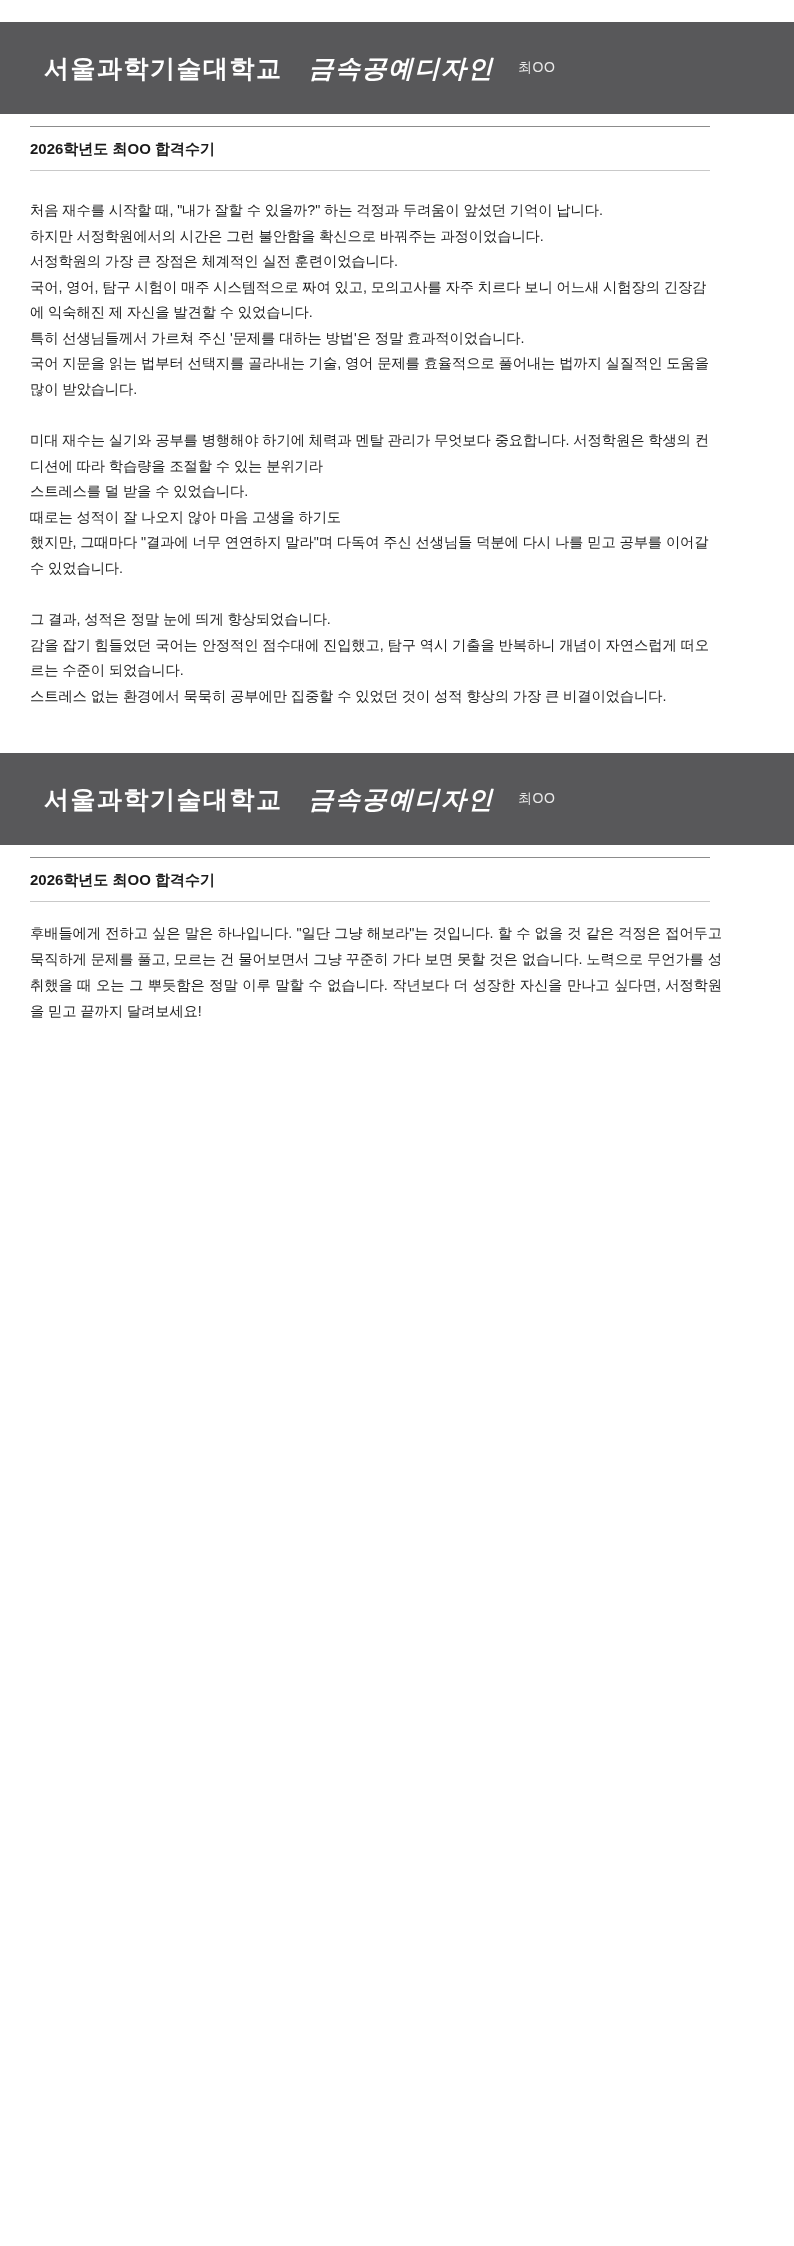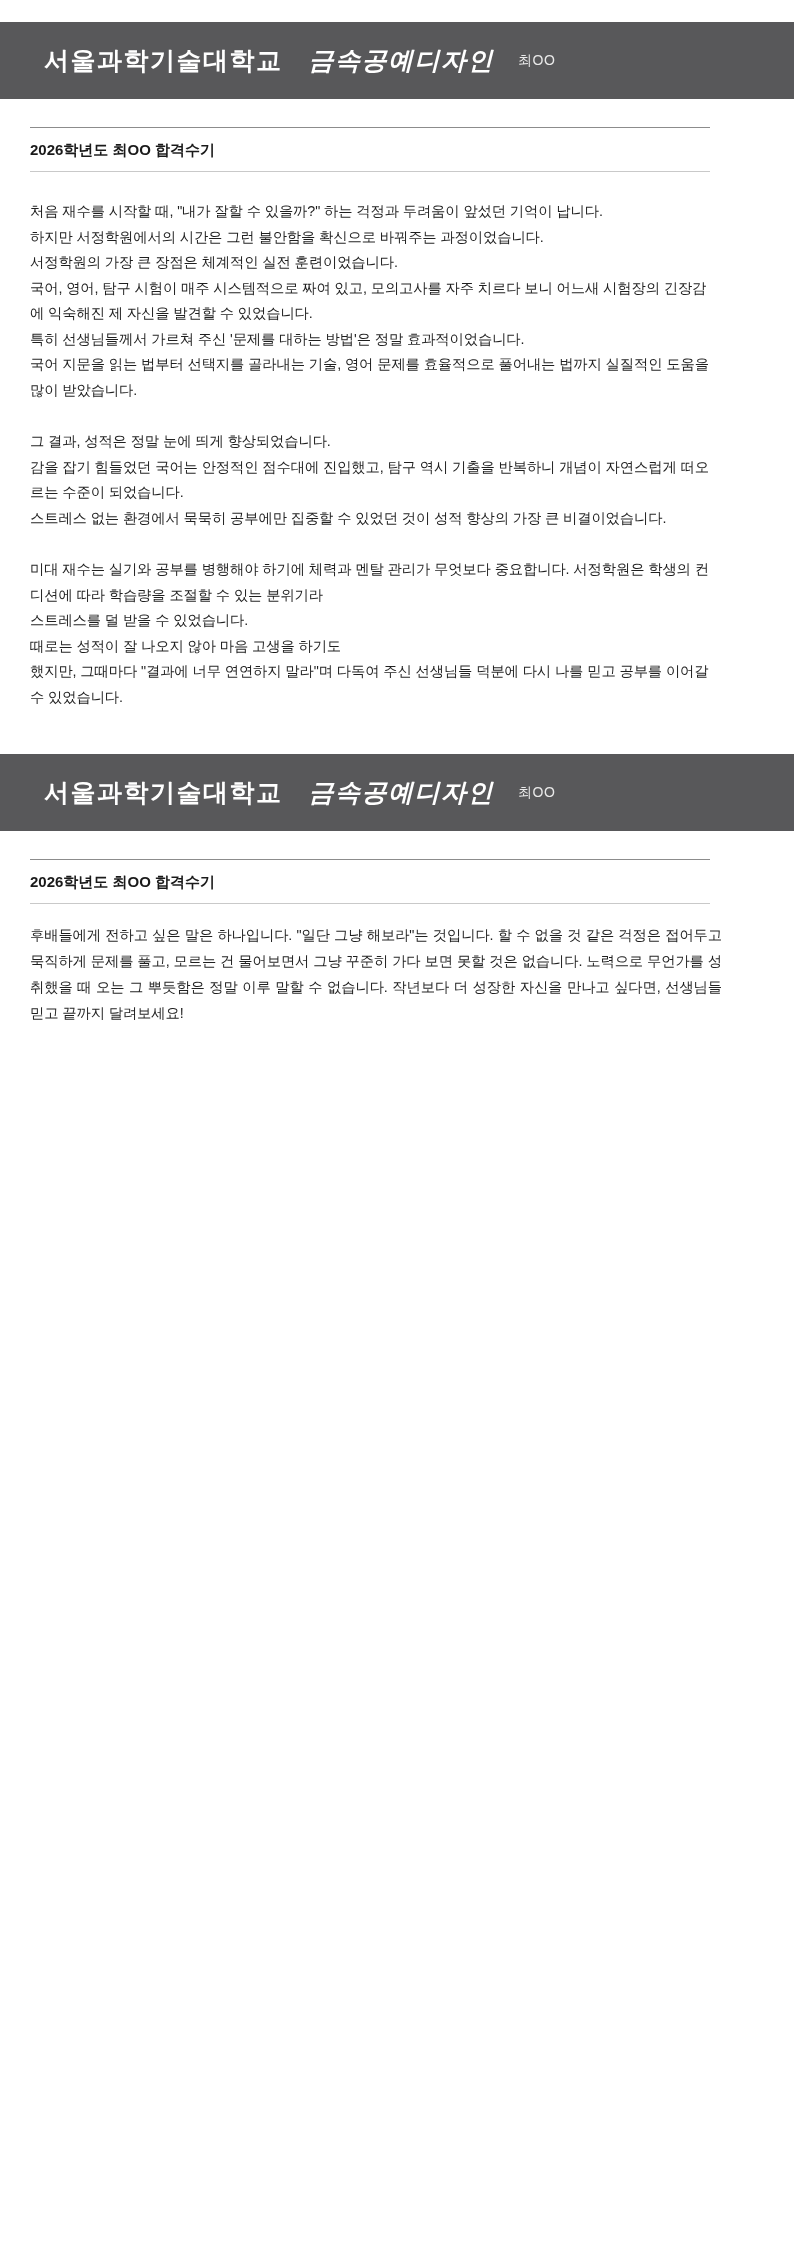--- a/index.html
+++ b/index.html
@@ -21,21 +21,21 @@
     background: #ffffff;
     overflow: hidden;
   }
   .top-pad {
     height: 22px;
     background: #ffffff;
   }
   
   .banner {
     background: #58585a;
-    height: 77px;
+    height: 92px;
     display: flex;
     align-items: center;
     padding: 0 0 0 44px;
     box-sizing: border-box;
   }
   .banner-univ {
     color: #ffffff;
     font-size: 25px;
     font-weight: bold;
     letter-spacing: 1.5px;
@@ -56,21 +56,21 @@
     font-weight: normal;
     margin-left: 24px;
     letter-spacing: 0.5px;
     white-space: nowrap;
   }
   
   .content {
     padding: 0 30px 0 30px;
   }
   .title-block {
-    margin-top: 28px;
+    margin-top: 12px;
   }
   .rule-top {
     border-top: 1px solid #8c8c8c;
     width: 680px;
     margin: 0 0 0 0;
   }
   .doc-title {
     font-size: 15px;
     font-weight: bold;
     color: #1a1a1a;
@@ -142,27 +142,27 @@
         <div class="rule-bottom"></div>
       </div>
 
 
       <div class="para">처음 재수를 시작할 때, "내가 잘할 수 있을까?" 하는 걱정과 두려움이 앞섰던 기억이 납니다.
 하지만 서정학원에서의 시간은 그런 불안함을 확신으로 바꿔주는 과정이었습니다.
 서정학원의 가장 큰 장점은 체계적인 실전 훈련이었습니다.
 국어, 영어, 탐구 시험이 매주 시스템적으로 짜여 있고, 모의고사를 자주 치르다 보니 어느새 시험장의 긴장감에 익숙해진 제 자신을 발견할 수 있었습니다.
 특히 선생님들께서 가르쳐 주신 '문제를 대하는 방법'은 정말 효과적이었습니다.
 국어 지문을 읽는 법부터 선택지를 골라내는 기술, 영어 문제를 효율적으로 풀어내는 법까지 실질적인 도움을 많이 받았습니다.</div>
-      <div class="para tight">그 결과, 성적은 정말 눈에 띄게 향상되었습니다.
-감을 잡기 힘들었던 국어는 안정적인 점수대에 진입했고, 탐구 역시 기출을 반복하니 개념이 자연스럽게 떠오르는 수준이 되었습니다.
-스트레스 없는 환경에서 묵묵히 공부에만 집중할 수 있었던 것이 성적 향상의 가장 큰 비결이었습니다.</div>
       <div class="para tight">미대 재수는 실기와 공부를 병행해야 하기에 체력과 멘탈 관리가 무엇보다 중요합니다. 서정학원은 학생의 컨디션에 따라 학습량을 조절할 수 있는 분위기라
 스트레스를 덜 받을 수 있었습니다.
 때로는 성적이 잘 나오지 않아 마음 고생을 하기도
 했지만, 그때마다 "결과에 너무 연연하지 말라"며 다독여 주신 선생님들 덕분에 다시 나를 믿고 공부를 이어갈 수 있었습니다.</div>
+      <div class="para tight">그 결과, 성적은 정말 눈에 띄게 향상되었습니다.
+감을 잡기 힘들었던 국어는 안정적인 점수대에 진입했고, 탐구 역시 기출을 반복하니 개념이 자연스럽게 떠오르는 수준이 되었습니다.
+스트레스 없는 환경에서 묵묵히 공부에만 집중할 수 있었던 것이 성적 향상의 가장 큰 비결이었습니다.</div>
 
     </div>
 
     <div class="spacer-before-banner2"></div>
   </div>
 
   <div class="section2">
 
     <div class="banner">
       <span class="banner-univ">서울과학기술대학교</span>
@@ -170,20 +170,20 @@
       <span class="banner-name">최OO</span>
     </div>
 
     <div class="content content-block">
       <div class="title-block">
         <div class="rule-top"></div>
         <div class="doc-title">2026학년도 최OO 합격수기</div>
         <div class="rule-bottom"></div>
       </div>
 
-      <div class="para-justify">후배들에게 전하고 싶은 말은 하나입니다. "일단 그냥 해보라"는 것입니다. 할 수 없을 것 같은 걱정은 접어두고 묵직하게 문제를 풀고, 모르는 건 물어보면서 그냥 꾸준히 가다 보면 못할 것은 없습니다. 노력으로 무언가를 성취했을 때 오는 그 뿌듯함은 정말 이루 말할 수 없습니다. 작년보다 더 성장한 자신을 만나고 싶다면, 선생님들 믿고 끝까지 달려보세요!</div>
+      <div class="para-justify">후배들에게 전하고 싶은 말은 하나입니다. "일단 그냥 해보라"는 것입니다. 할 수 없을 것 같은 걱정은 접어두고 묵직하게 문제를 풀고, 모르는 건 물어보면서 그냥 꾸준히 가다 보면 못할 것은 없습니다. 노력으로 무언가를 성취했을 때 오는 그 뿌듯함은 정말 이루 말할 수 없습니다. 작년보다 더 성장한 자신을 만나고 싶다면, 서정학원을 믿고 끝까지 달려보세요!</div>
     </div>
 
   </div>
 
   <div class="tail"></div>
 
 </div>
 
 </body></html>

